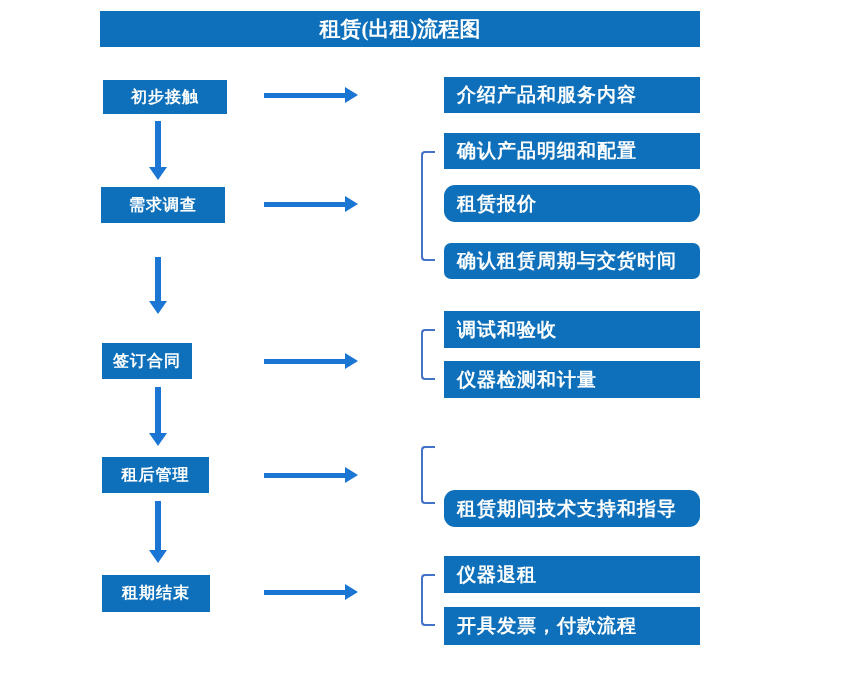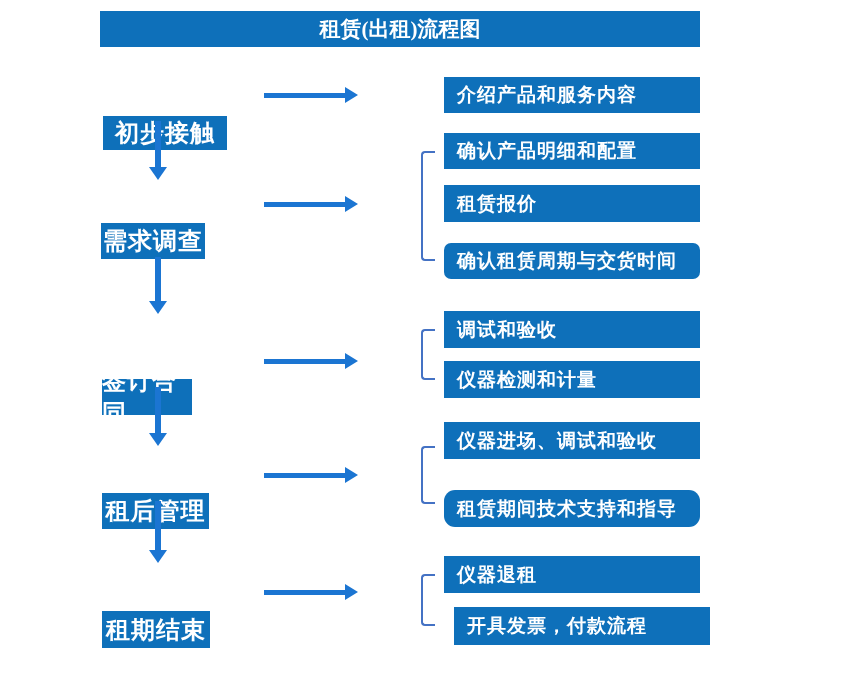--- a/index.html
+++ b/index.html
@@ -26,39 +26,39 @@
     font-weight:bold;
   }
   .title-bar {
     position:absolute;
     left:100px; top:11px; width:600px; height:36px;
     background:var(--box-blue);
     color:var(--text-white);
     display:flex; align-items:center; justify-content:center;
     font-weight:bold; font-size:21px;
   }
-  .lb { justify-content:center; font-size:24px; letter-spacing:1px;margin-top:36px; }
+  .lb { justify-content:center; font-size:16px; letter-spacing:1px; }
   .rb { left:444px; width:256px; font-size:19px; padding-left:13px; letter-spacing:1px; }
 
   .s1 { left:103px; top:80px;  width:124px; height:34px; }
-  .s2 { left:101px; top:187px; width:104px; height:36px; }
+  .s2 { left:101px; top:187px; width:124px; height:36px; }
   .s3 { left:102px; top:343px; width:90px; height:36px; }
   .s4 { left:102px; top:457px; width:107px; height:36px; }
   .s5 { left:102px; top:575px; width:108px; height:37px; }
 
   .r1  { top:77px;  height:36px; }
   .r2  { top:133px; height:36px; }
-  .r3  { top:185px; height:37px; }
+  .r3  { top:185px; height:37px;border-radius:11px; }
   .r4  { top:243px; height:36px;border-radius:7px; }
   .r5  { top:311px; height:37px; }
   .r6  { top:361px; height:37px; }
   .r7  { top:422px; height:37px; }
   .r8  { top:490px; height:37px;border-radius:11px; }
   .r9  { top:556px; height:37px; }
-  .r10 { top:607px; height:38px;margin-left:10px; }
+  .r10 { top:607px; height:38px; }
 
   .h-arrow {
     position:absolute; left:264px; width:94px; height:16px;
     display:flex; align-items:center;
   }
   .h-arrow .shaft { flex:1; height:5px; background:var(--arrow-blue); }
   .h-arrow .head {
     width:0; height:0;
     border-left:13px solid var(--arrow-blue);
     border-top:8px solid transparent;
@@ -150,18 +150,17 @@
   <div class="bracket b2"></div>
   <div class="bracket b3"></div>
   <div class="bracket b4"></div>
 
   <div class="box rb r2">确认产品明细和配置</div>
   <div class="box rb r1">介绍产品和服务内容</div>
   <div class="box rb r3">租赁报价</div>
   <div class="box rb r4">确认租赁周期与交货时间</div>
   <div class="box rb r5">调试和验收</div>
   <div class="box rb r6">仪器检测和计量</div>
-  <div class="box rb r7">仪器进场、调试和验收</div>
   <div class="box rb r8">租赁期间技术支持和指导</div>
   <div class="box rb r9">仪器退租</div>
   <div class="box rb r10">开具发票，付款流程</div>
 
 </div>
 
 </body></html>

